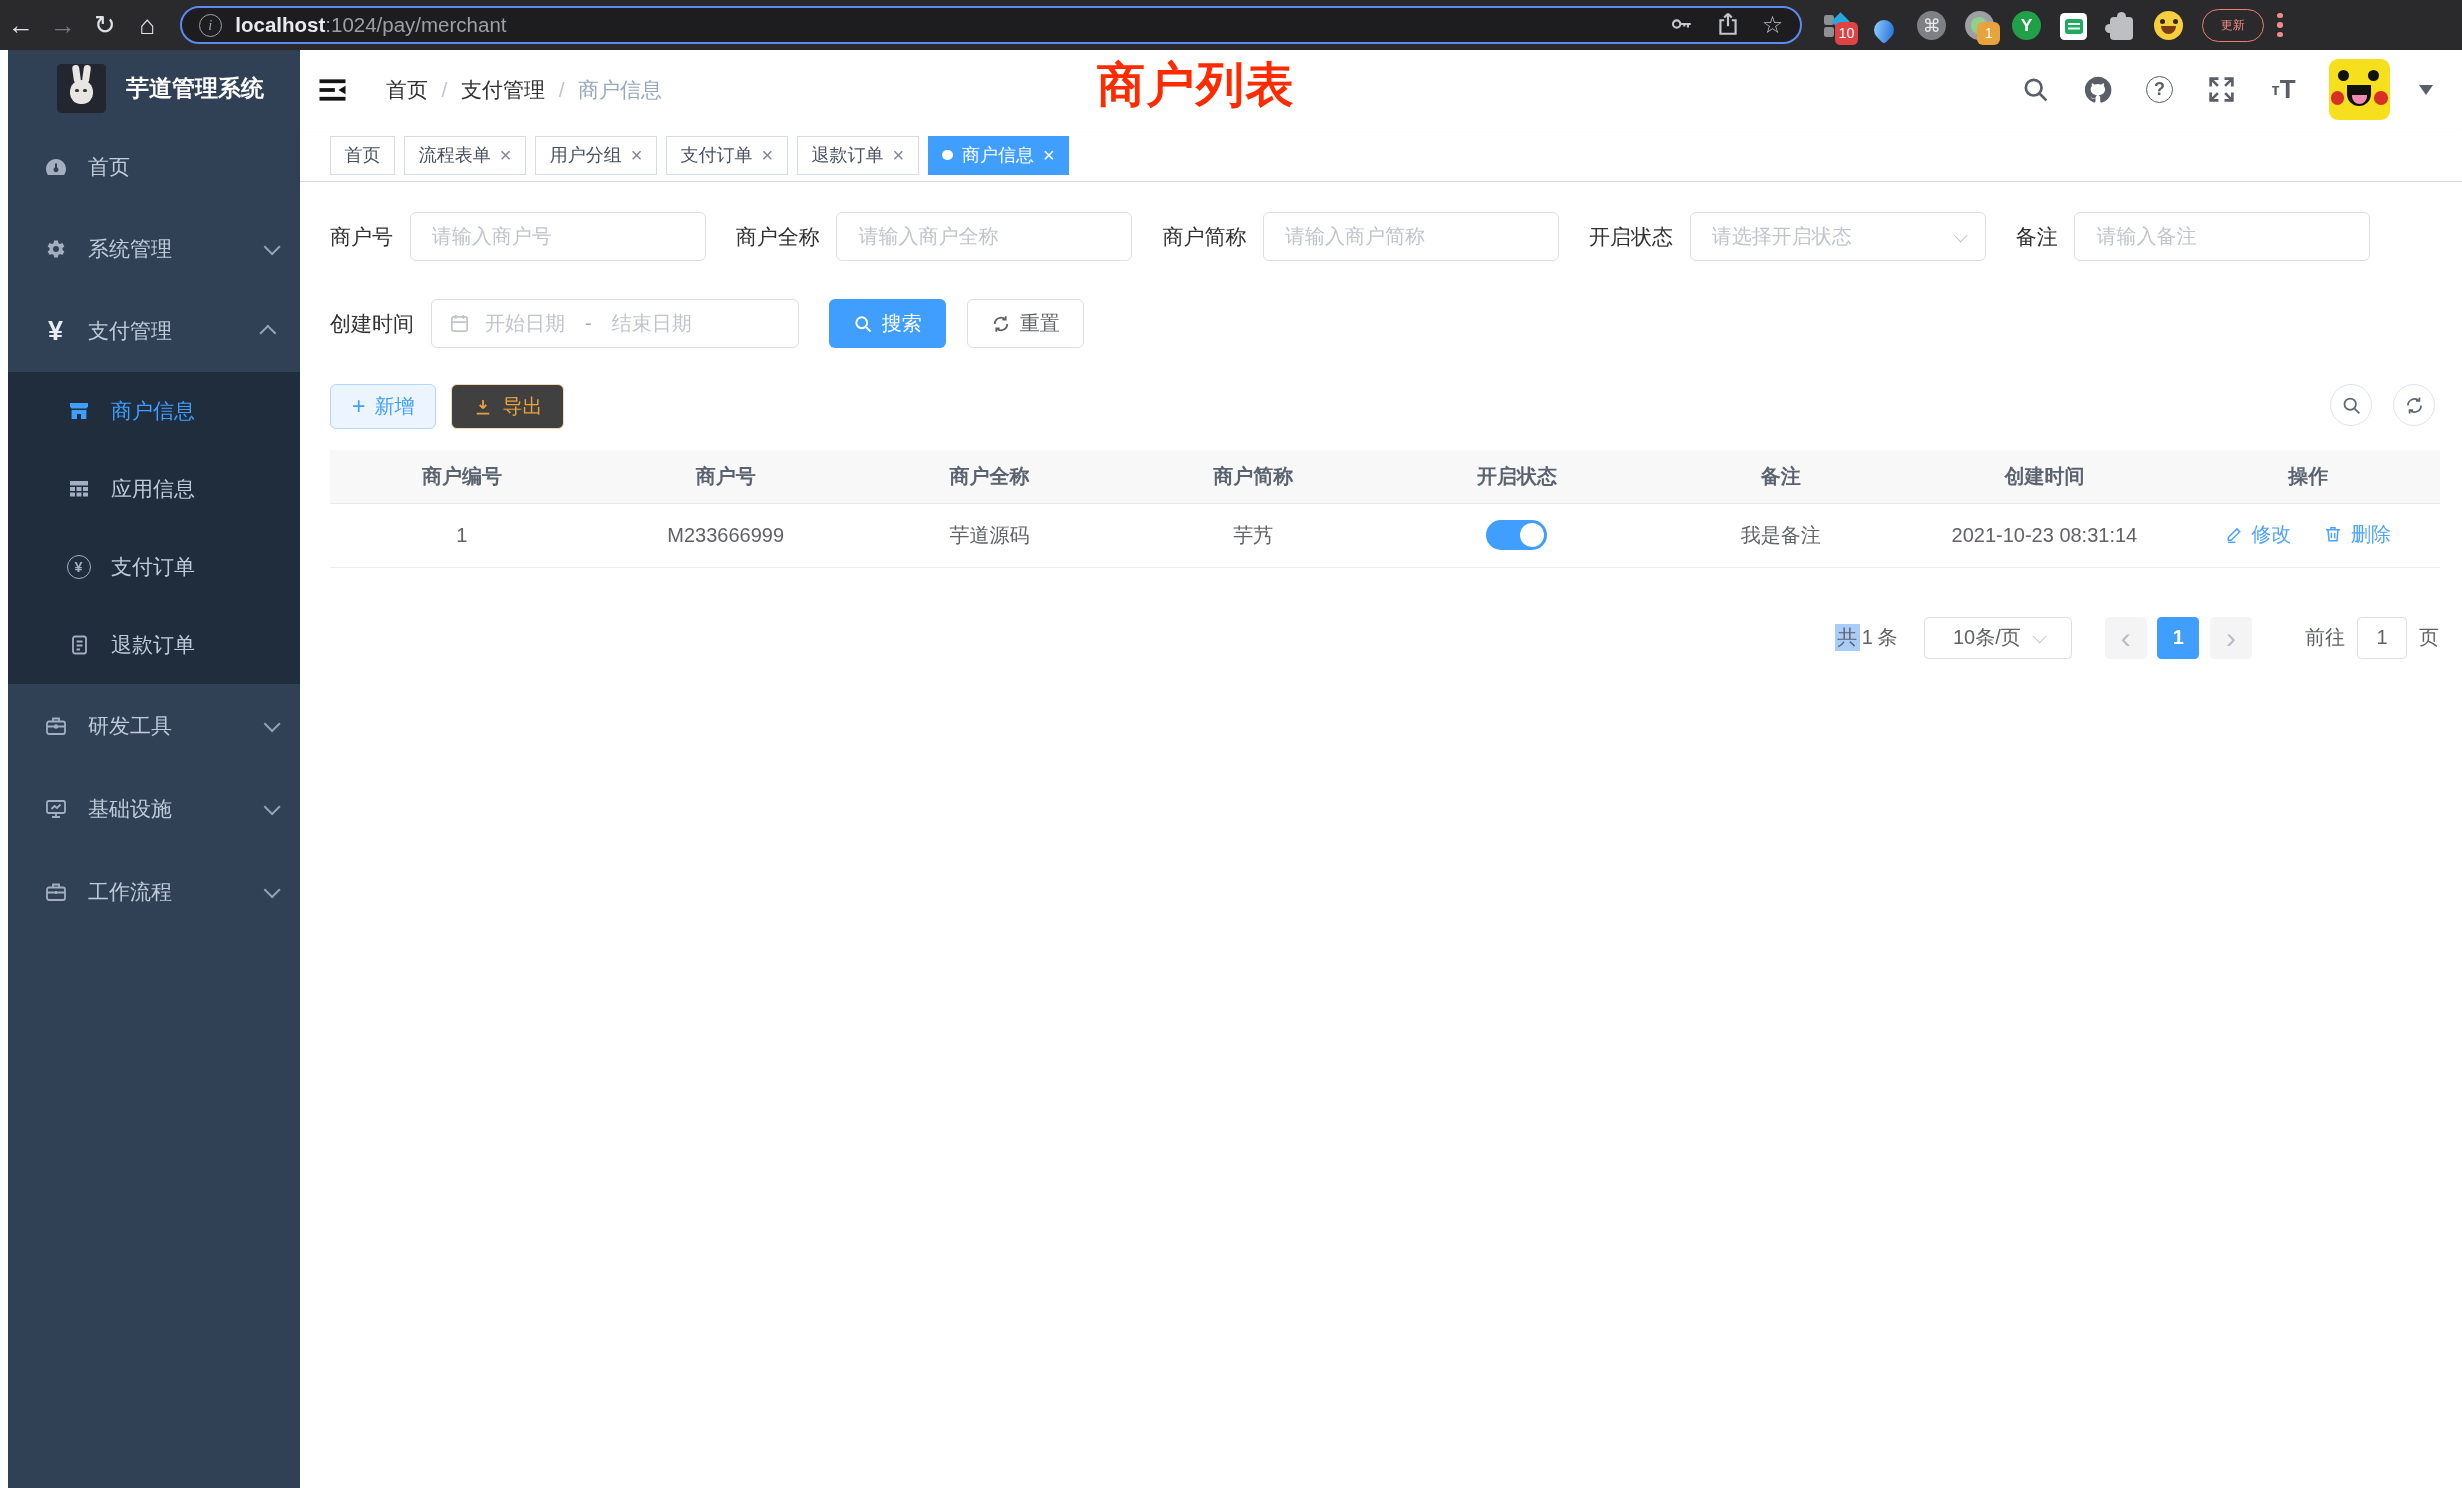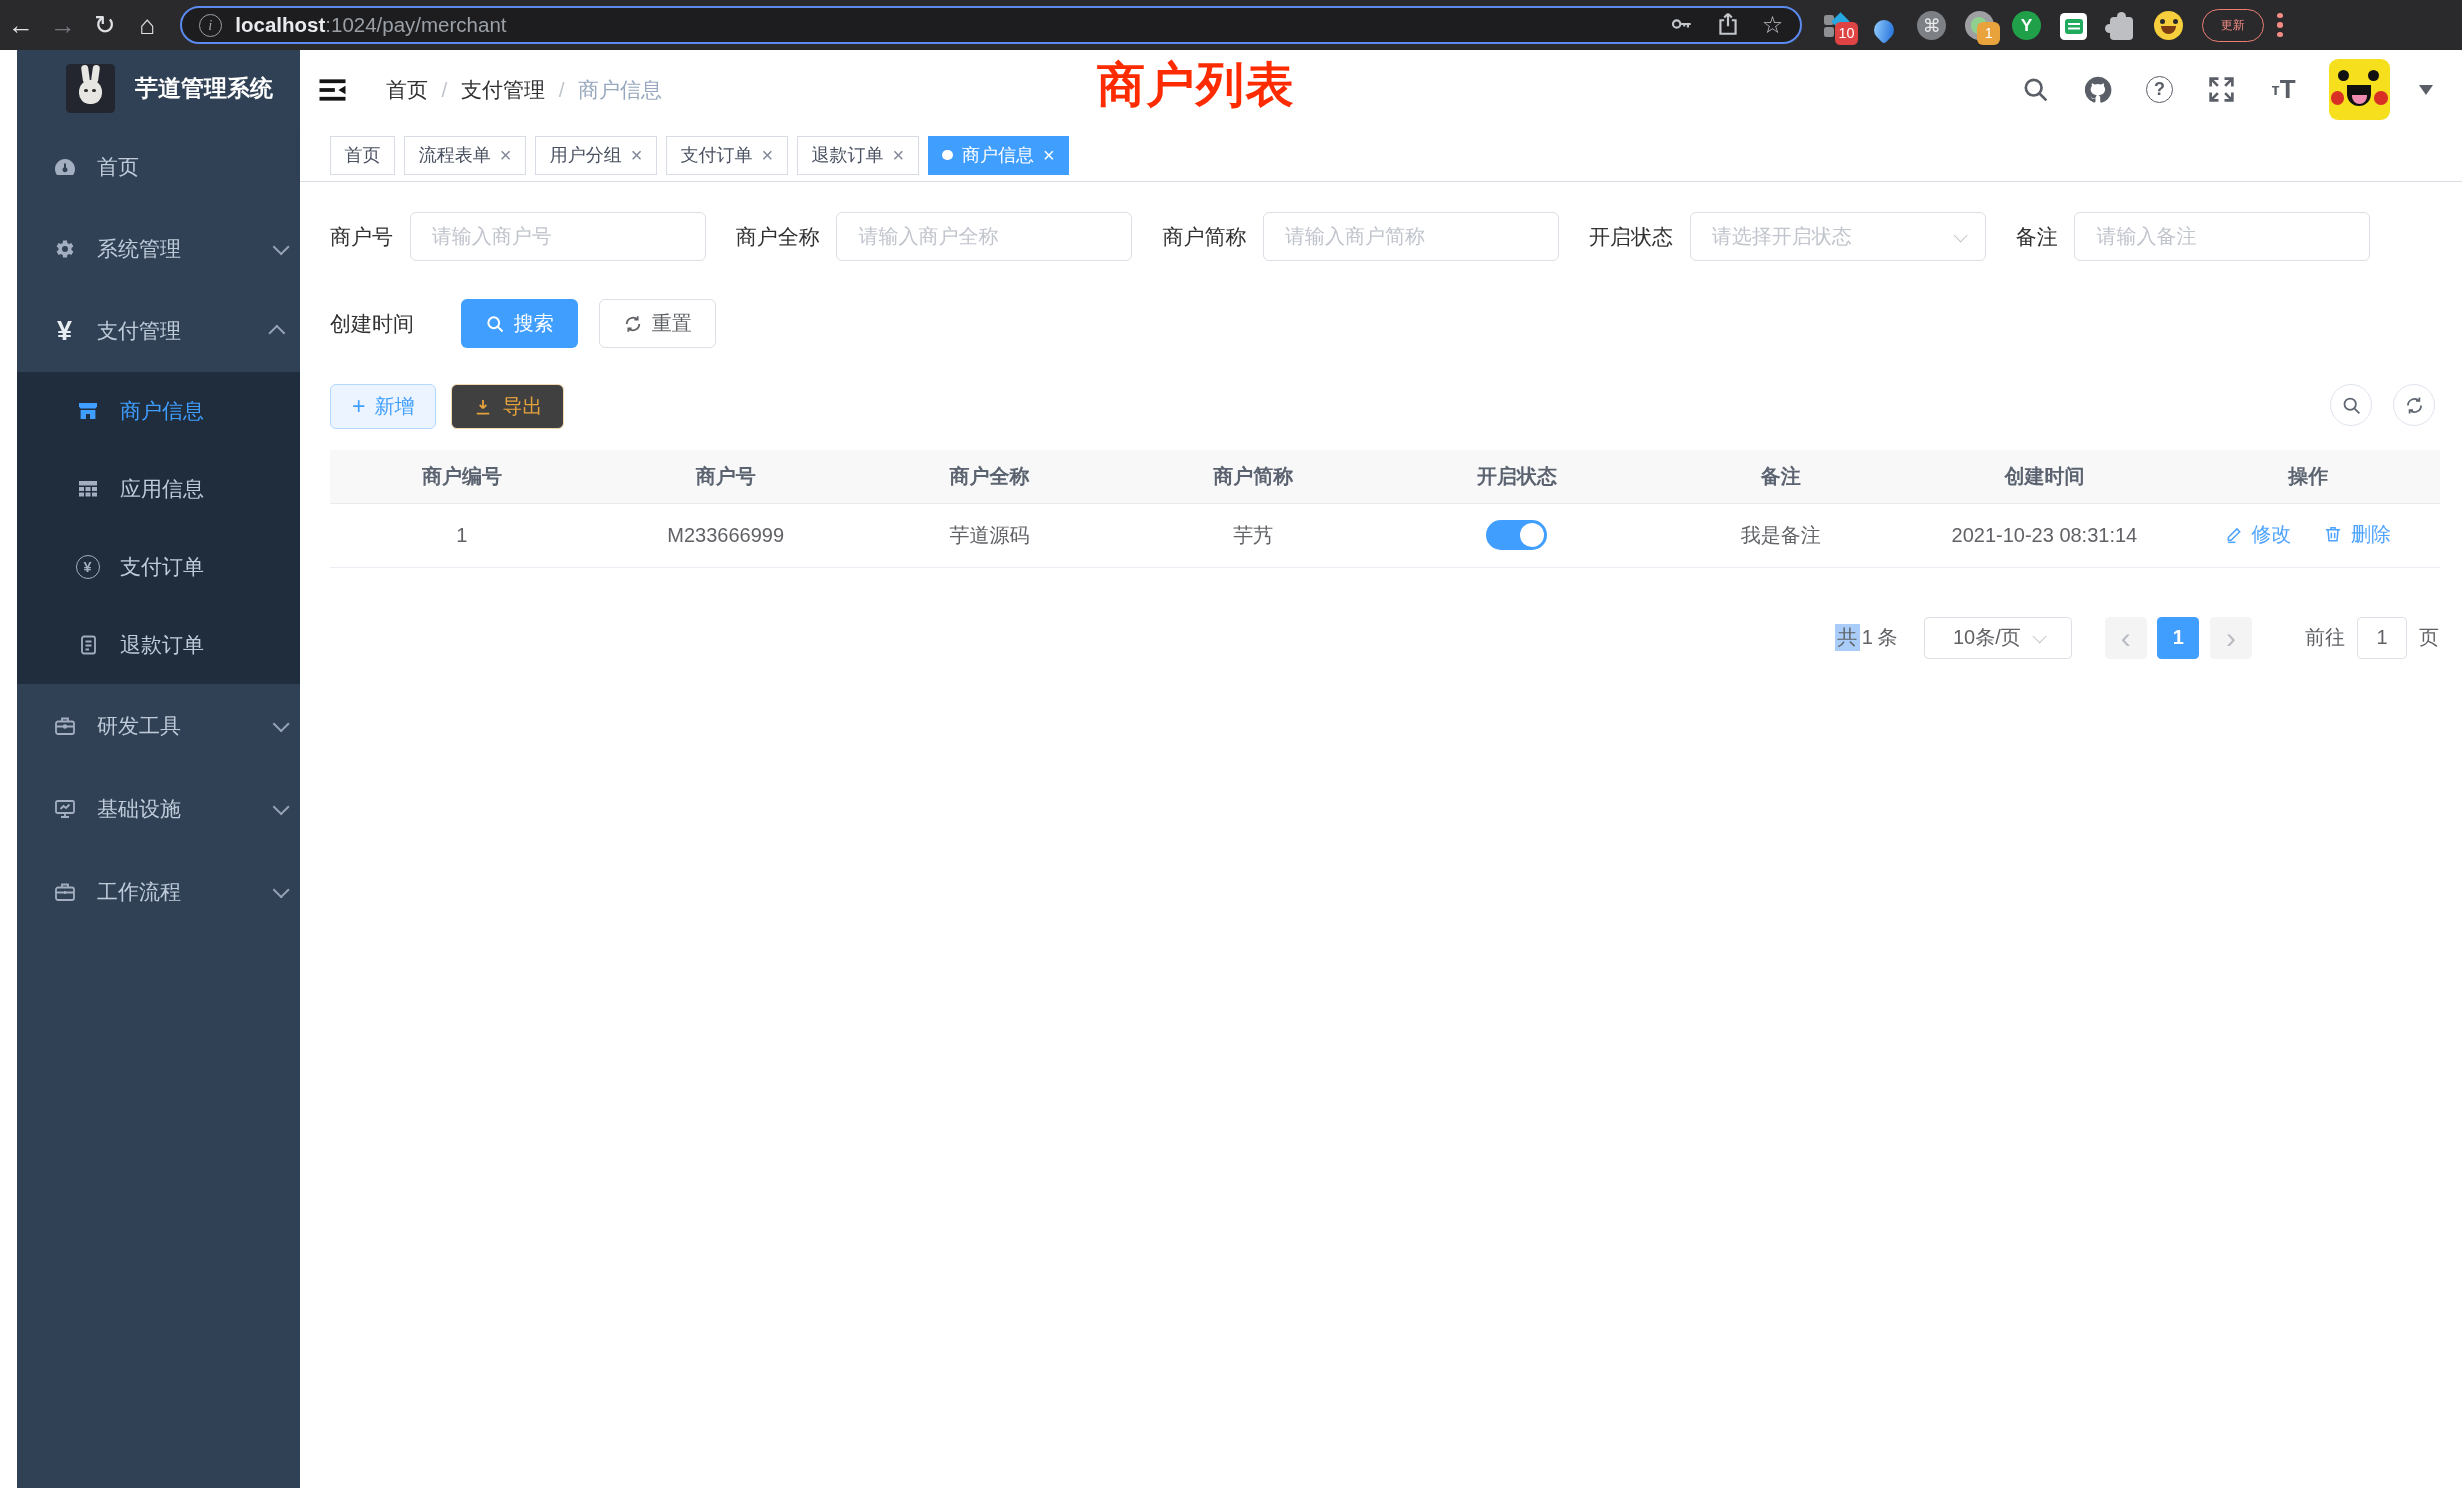--- a/index.html
+++ b/index.html
@@ -54,21 +54,21 @@
   .emoji-face{ width:29px; height:29px; background:#f7cf3c; border-radius:50%; position:relative;}
   .emoji-face::before{ content:""; position:absolute; top:7.6px; left:5.3px; width:5.3px; height:5.3px; border-radius:50%;
     background:#2b2b2b; box-shadow:13px 0 0 #2b2b2b;}
   .emoji-face::after{ content:""; position:absolute; left:6.8px; top:15px; width:15px; height:8.3px; background:#7c3d12; border-radius:0 0 15px 15px;}
   .update-btn{ margin-left:18px; height:33px; padding:0 18px; border:1.5px solid #ec7e74; border-radius:16.7px;
     color:#f28b82; font-size:12px; display:flex; align-items:center; background:transparent; cursor:pointer;}
   .kebab{ margin:0 10.6px 0 13.6px; display:flex; flex-direction:column; gap:4.5px; cursor:pointer;}
   .kebab i{ width:5.3px; height:5.3px; border-radius:50%; background:#f28b82;}
 
   
-  .sidebar{ position:absolute; top:50px; left:17px; width:300px; height:1439px; background:var(--sidebar-bg);}
+  .sidebar{ position:absolute; top:50px; left:8px; width:300px; height:1439px; background:var(--sidebar-bg);}
   .logo-row{ height:76px; display:flex; align-items:center; padding-left:49px;}
   .logo-img{ width:49px; height:49px; border-radius:4.5px; background:#23262e; position:relative; overflow:hidden; flex:none;}
   .logo-img .head{ position:absolute; left:13px; top:16.7px; width:23px; height:24px; background:#e8e6e2; border-radius:50% 50% 45% 45%;}
   .logo-img .ear{ position:absolute; width:6.8px; height:18px; background:#e8e6e2; border-radius:3.8px; top:1.5px;}
   .logo-img .ear.l{ left:16px; transform:rotate(-8deg);} .logo-img .ear.r{ left:26px; transform:rotate(8deg);}
   .logo-img .eye{ position:absolute; width:3.8px; height:3.8px; background:#333; border-radius:50%; top:25px;}
   .logo-img .eye.l{ left:18px;} .logo-img .eye.r{ left:26px;}
   .logo-title{ color:#fff; font-size:23px; font-weight:600; margin-left:20px; white-space:nowrap;}
   .menu-item{ height:82px; display:flex; align-items:center; position:relative; cursor:pointer; color:var(--sidebar-text);}
   .menu-item .mi-ico{ width:27px; height:27px; margin-left:34px; display:flex; align-items:center; justify-content:center;
@@ -479,20 +479,29 @@
       </span>
       <span class="fgroup" style="margin-right:0;">
         <span class="flabel">备注</span>
         <input class="finput" placeholder="请输入备注" style="">
       </span>
     </div>
 
     <div class="frow frow2">
       <span class="fgroup" style="margin-right:15px;">
         <span class="flabel">创建时间</span>
+        <span class="daterange">
+          <svg width="23" height="23" viewBox="0 0 24 24" fill="none" stroke-width="1.8">
+              <rect x="4" y="5" width="16" height="15" rx="2"></rect>
+              <path d="M8 3v4M16 3v4M4 10.5h16"></path>
+            </svg>
+          <span class="dr-ph">开始日期</span>
+          <span class="dr-sep">-</span>
+          <span class="dr-ph" style="margin-left:0;">结束日期</span>
+        </span>
       </span>
       <button class="btn btn-primary">
         <svg width="20" height="20" viewBox="0 0 24 24" fill="none" stroke-width="2.4">
             <circle cx="10.5" cy="10.5" r="6.5"></circle>
             <path d="M15.5 15.5L21 21"></path>
           </svg>
         <span>搜索</span>
       </button>
       <button class="btn btn-plain">
         <svg width="20" height="20" viewBox="0 0 24 24" fill="none" stroke-width="2.2">

